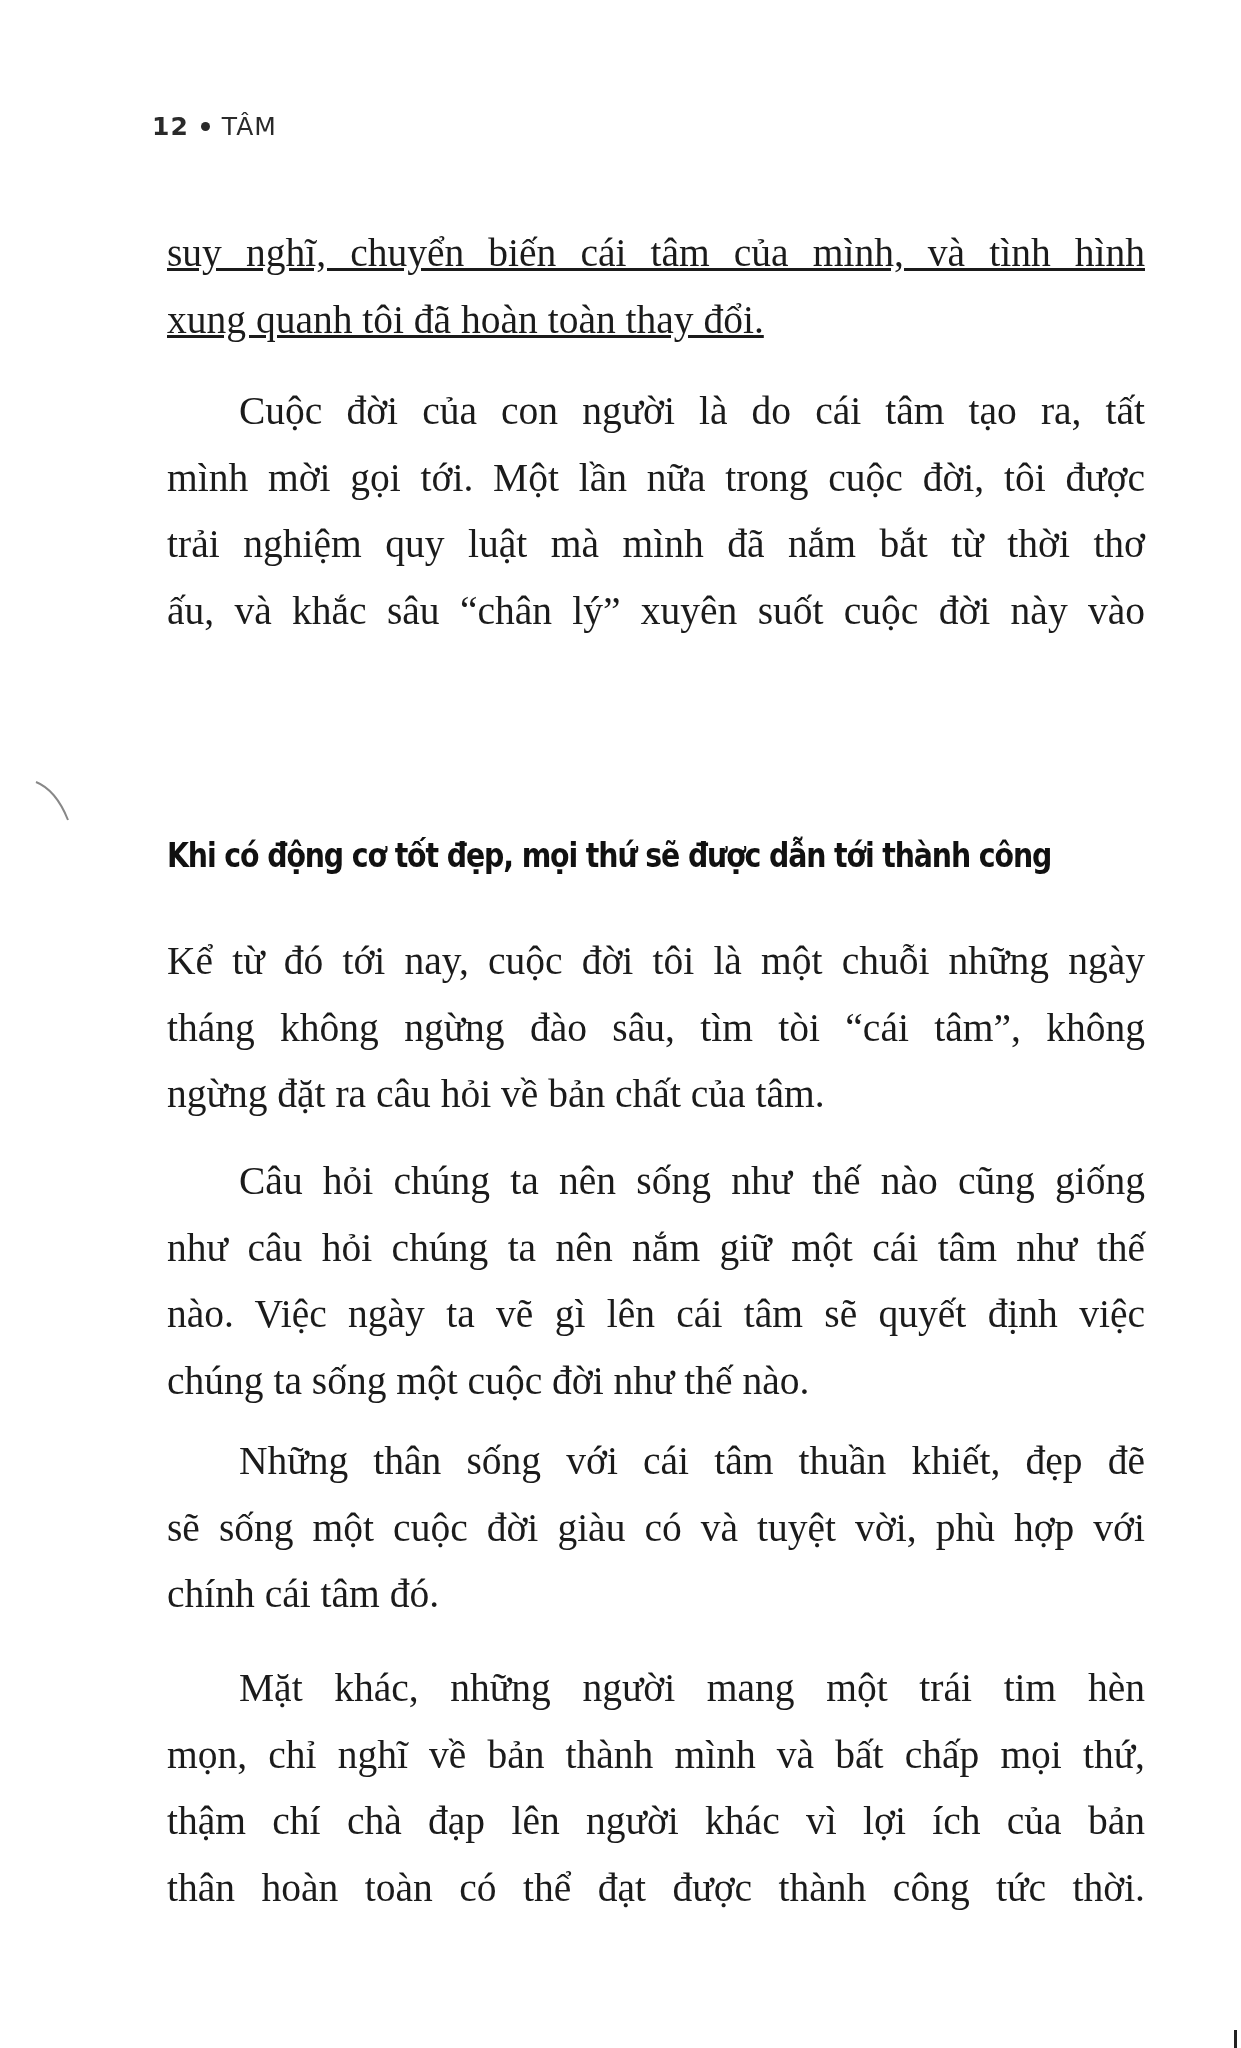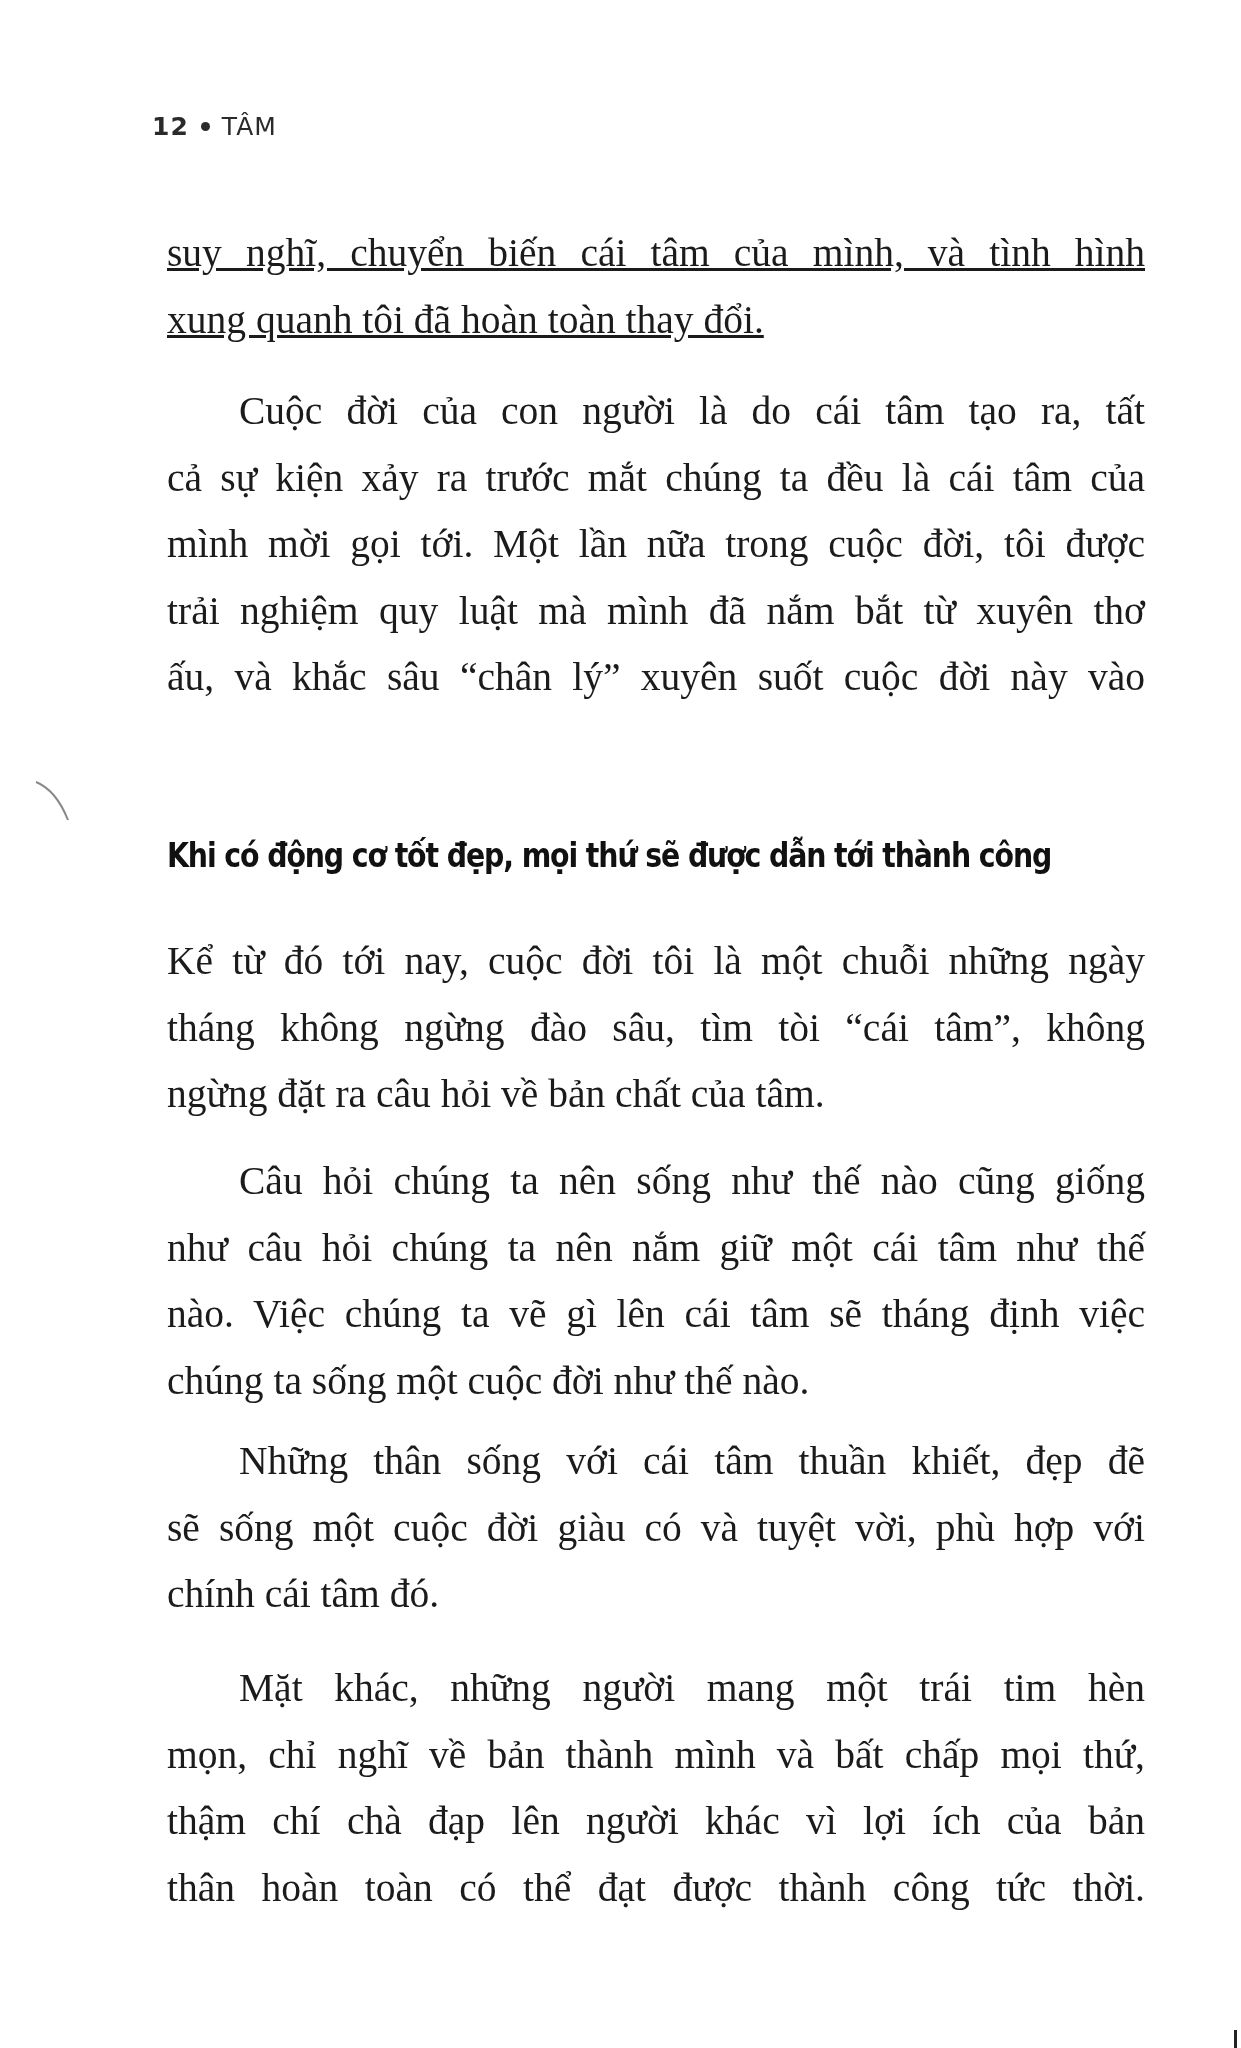--- a/index.html
+++ b/index.html
@@ -38,42 +38,41 @@
     <span class="num">12</span><span class="dot"></span><span>TÂM</span>
   </div>
 
   <div class="body-text" style="top:220px;text-decoration:underline;">
     <span class="line">suy nghĩ, chuyển biến cái tâm của mình, và tình hình</span>
     <span class="line last">xung quanh tôi đã hoàn toàn thay đổi.</span>
   </div>
 
   <div class="body-text" style="top:378px;">
     <span class="line indent">Cuộc đời của con người là do cái tâm tạo ra, tất</span>
-    <span class="line">cả sự kiện xảy ra trước mắt chúng ta đều là cái tâm của</span>
     <span class="line">mình mời gọi tới. Một lần nữa trong cuộc đời, tôi được</span>
-    <span class="line">trải nghiệm quy luật mà mình đã nắm bắt từ xuyên thơ</span>
+    <span class="line">trải nghiệm quy luật mà mình đã nắm bắt từ thời thơ</span>
     <span class="line">ấu, và khắc sâu “chân lý” xuyên suốt cuộc đời này vào</span>
   </div>
 
   <svg class="mark" viewBox="0 0 36 44">
     <path d="M2 2 Q22 10 34 40" stroke="#888" stroke-width="2" fill="none"></path>
   </svg>
 
   <div class="heading">Khi có động cơ tốt đẹp, mọi thứ sẽ được dẫn tới thành công</div>
 
   <div class="body-text" style="top:928px;">
     <span class="line">Kể từ đó tới nay, cuộc đời tôi là một chuỗi những ngày</span>
     <span class="line">tháng không ngừng đào sâu, tìm tòi “cái tâm”, không</span>
     <span class="line last">ngừng đặt ra câu hỏi về bản chất của tâm.</span>
   </div>
 
   <div class="body-text" style="top:1148px;">
     <span class="line indent">Câu hỏi chúng ta nên sống như thế nào cũng giống</span>
     <span class="line">như câu hỏi chúng ta nên nắm giữ một cái tâm như thế</span>
-    <span class="line">nào. Việc chúng ta vẽ gì lên cái tâm sẽ tháng định việc</span>
+    <span class="line">nào. Việc ngày ta vẽ gì lên cái tâm sẽ quyết định việc</span>
     <span class="line last">chúng ta sống một cuộc đời như thế nào.</span>
   </div>
 
   <div class="body-text" style="top:1428px;">
     <span class="line indent">Những thân sống với cái tâm thuần khiết, đẹp đẽ</span>
     <span class="line">sẽ sống một cuộc đời giàu có và tuyệt vời, phù hợp với</span>
     <span class="line last">chính cái tâm đó.</span>
   </div>
 
   <div class="body-text" style="top:1655px;">

